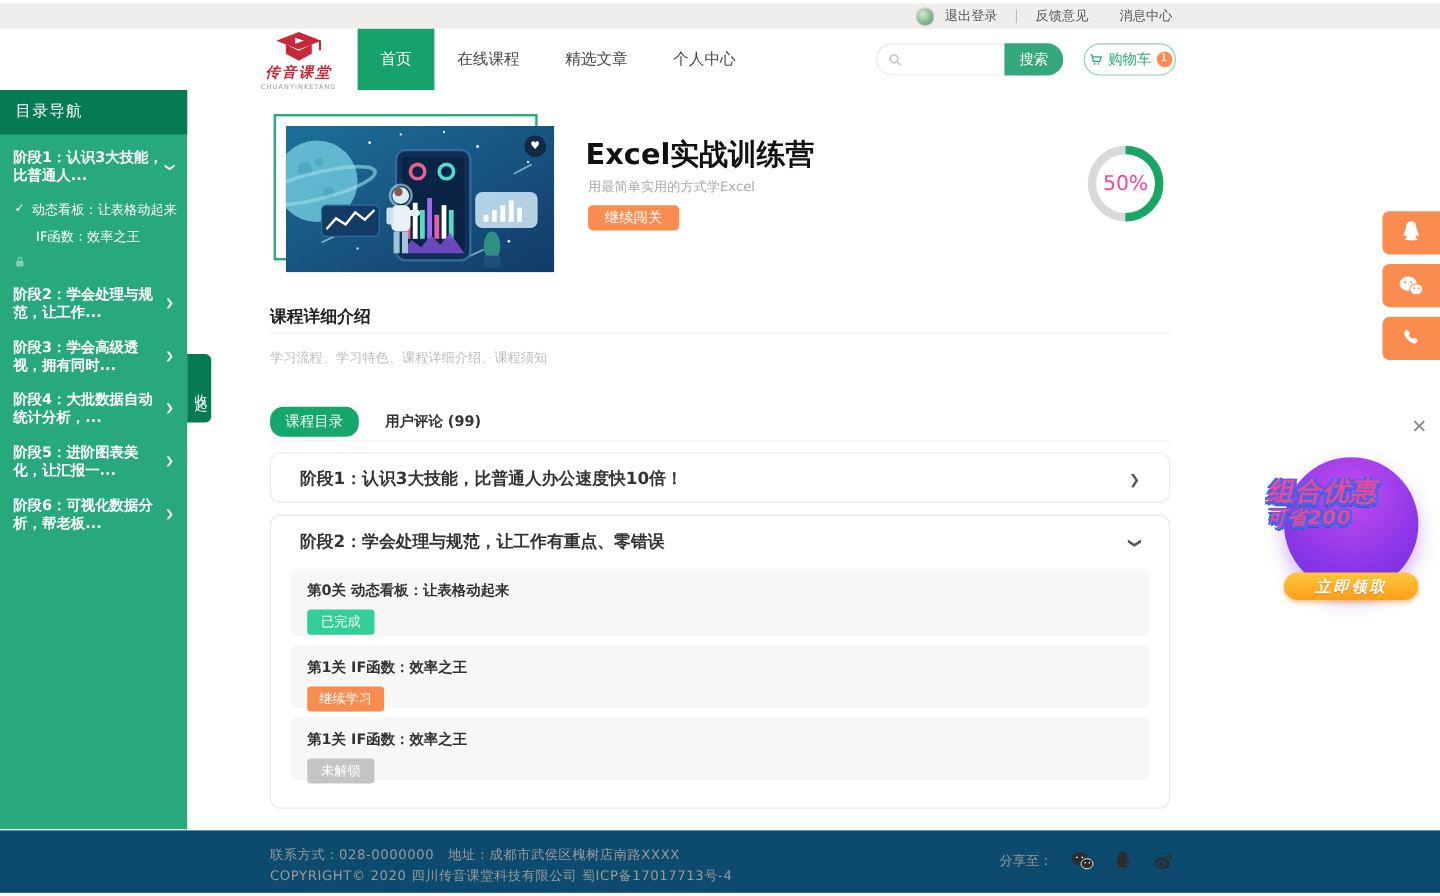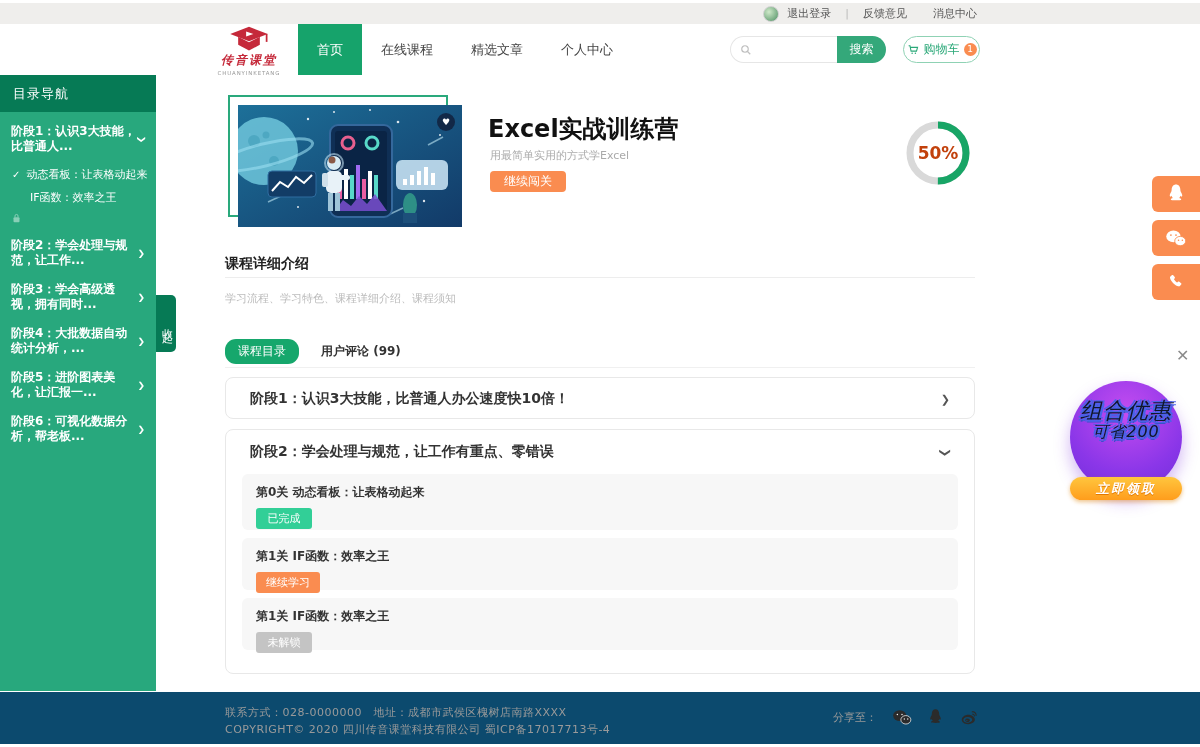--- a/index.html
+++ b/index.html
@@ -60,21 +60,21 @@
   .hero-img { position:absolute; left:238px; top:105px; width:224px; height:122px; overflow:hidden; cursor:pointer; }
   .heart-btn { position:absolute; left:437px; top:113px; width:18px; height:18px; border-radius:50%;
                background:rgba(18,30,58,.8); color:#fff; font-size:9px; display:flex; align-items:center;
                justify-content:center; cursor:pointer; }
   .course-title { position:absolute; left:488px; top:113px; font-size:24px; font-weight:bold; color:#111; }
   .course-sub { position:absolute; left:490px; top:148px; font-size:11px; color:#aaa; }
   .continue-btn { position:absolute; left:490px; top:171px; width:76px; height:21px; background:#fa8c50;
                   border:none; border-radius:4px; color:#fff; font-size:12px; cursor:pointer; }
   .progress { position:absolute; left:901px; top:116px; width:74px; height:74px; }
   .progress .pct { position:absolute; left:0; top:0; width:74px; height:74px; display:flex; align-items:center;
-                   justify-content:center; font-size:17px; font-weight:bold; color:#c2410c; }
+                   justify-content:center; font-size:17px; font-weight:normal; color:#ec4899; }
 
   
   .detail-h { position:absolute; left:225px; top:255px; font-size:14px; font-weight:bold; color:#222; }
   .hr1 { position:absolute; left:225px; top:277px; width:750px; height:1px; background:#ededed; }
   .detail-desc { position:absolute; left:225px; top:291px; font-size:11px; color:#bcbcbc; }
   .tabs { position:absolute; left:225px; top:339px; display:flex; align-items:center; }
   .tab-pill { background:#16a76c; color:#fff; font-size:12px; padding:4px 13px; border-radius:11px; cursor:pointer;text-align:center; }
   .tab-plain { margin-left:22px; font-size:12px; font-weight:bold; color:#333; cursor:pointer; }
   .hr2 { position:absolute; left:225px; top:367px; width:750px; height:1px; background:#f0f0f0; }
 
@@ -96,22 +96,22 @@
   .badge.continue { background:#fa8c50; }
   .badge.locked { background:#c4c4c4; }
 
   
   .float-btn { position:absolute; left:1152px; width:48px; height:36px; background:#fa8c50;
                border-radius:6px 0 0 6px; display:flex; align-items:center; justify-content:center; cursor:pointer; }
   .close-x { position:absolute; left:1176px; top:346px; font-size:16px; color:#8a8a8a; cursor:pointer; }
   .promo { position:absolute; left:1070px; top:381px; width:112px; height:112px; border-radius:50%;
            background:radial-gradient(circle at 50% 28%, #c44cf0, #8a36e8 62%, #6f2fd8);
            box-shadow:0 8px 16px rgba(122,43,220,.35); cursor:pointer; }
-  .promo-text { position:absolute; left:1056px; top:398px; width:140px; text-align:center; color:#0f172a;
-                font-style:italic; font-weight:400; line-height:1.15; pointer-events:none;
+  .promo-text { position:absolute; left:1056px; top:398px; width:140px; text-align:left; color:#ec4899;
+                font-style:italic; font-weight:700; line-height:1.15; pointer-events:none;
                 text-shadow:-2px -1px 0 #4a62e8, 2px -1px 0 #4a62e8, -2px 2px 0 #4a62e8, 2px 2px 0 #4a62e8, 0 3px 0 #3b50c8; }
   .promo-text .l1 { font-size:22px; letter-spacing:1px; }
   .promo-text .l2 { font-size:16px; letter-spacing:1px; }
   .promo-btn { position:absolute; left:1070px; top:477px; width:112px; height:23px; border:none;
                border-radius:12px; background:linear-gradient(180deg,#ffc63e,#ff9d1c); color:#fff;
                font-size:13px; font-weight:bold; font-style:italic; letter-spacing:2px; cursor:pointer;
                text-shadow:0 1px 0 #e07800; box-shadow:0 2px 4px rgba(224,130,0,.45); }
 
   
   .footer { position:absolute; left:0; top:692px; width:1200px; height:52px; background:#0c4a6e;

